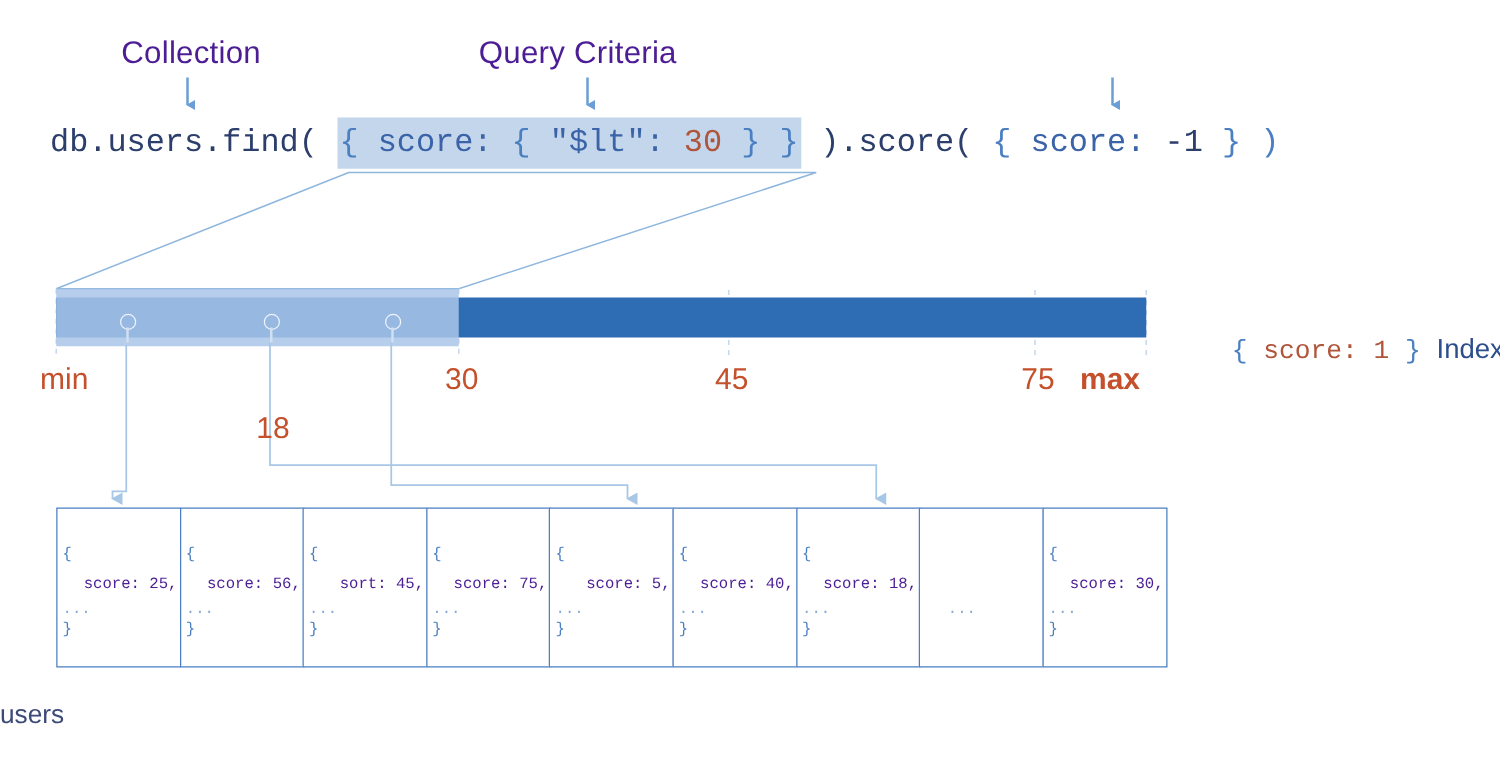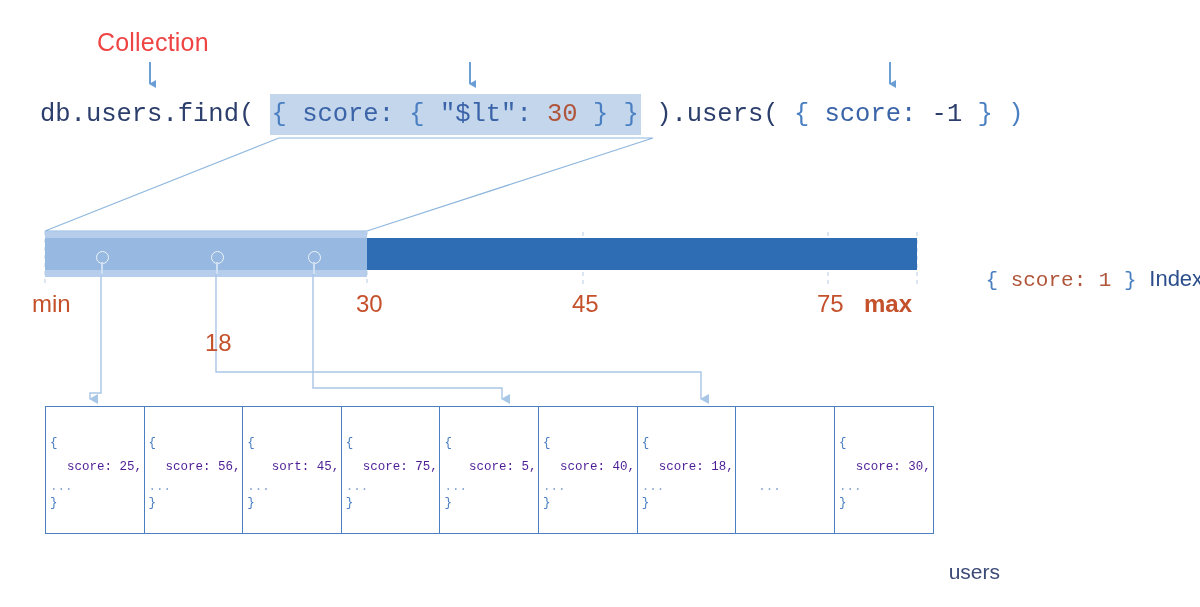--- a/index.html
+++ b/index.html
@@ -24,21 +24,21 @@
     left: 0; top: 0;
     width: 1200px;
     height: 607px;
   }
 
   
   .callout-label {
     position: absolute;
     font-family: "Liberation Sans", sans-serif;
     font-size: 25px;
-    color: #ef4444;
+    color: #4c1d95;
     white-space: nowrap;
     letter-spacing: 0.2px;
   }
   #label-collection { left: 97px;  top: 28px; }
   #label-query      { left: 383px; top: 28px; }
   #label-sort       { left: 822px; top: 28px; }
 
   
   #query-line {
     position: absolute;
@@ -177,21 +177,21 @@
     left: 22px;
     top: 72px;
     color: #8aa9d4;
   }
 
   #docs-caption {
     position: absolute;
     left: 0;
     top: 560px;
     width: 1000px;
-    text-align: right;
+    text-align: left;
     font-family: "Liberation Sans", sans-serif;
     font-size: 21px;
     color: #3c4a77;
   }
 </style>
 </head>
 <body>
 
 <div id="stage">
 
@@ -232,33 +232,34 @@
       <path d="M 313,274 L 313,415 L 502,415" stroke="none"></path>
       <path d="M 313,276 L 313,407 L 502,407" stroke="none"></path>
       <path d="M 313,276 L 313,404 L 502,404 L 502,399" stroke="none"></path>
       <path d="M 313,276 L 313,398 L 502,398" stroke="none"></path>
       <path d="M 313,274 L 313,388 L 502,388 L 502,399" marker-end="url(#arrow-down-pale)"></path>
     </g>
 
   </svg>
 
   <div class="callout-label" id="label-collection">Collection</div>
+  <div class="callout-label" id="label-query">Query Criteria</div>
 
   <div id="query-line">
     <span class="tok-plain">db.users.find( </span>
     <span id="query-highlight">
       <span class="tok-brace">{ </span>
       <span class="tok-key">score: </span>
       <span class="tok-brace">{ </span>
       <span class="tok-str">"$lt": </span>
       <span class="tok-num">30</span>
       <span class="tok-brace"> } }</span>
     </span>
     <span class="tok-plain"> )</span>
-    <span class="tok-plain">.users( </span>
+    <span class="tok-plain">.score( </span>
     <span class="tok-brace">{ </span>
     <span class="tok-key">score: </span>
     <span class="tok-plain">-1</span>
     <span class="tok-brace"> } )</span>
   </div>
 
   <div id="index-bar"></div>
   <div id="index-highlight"></div>
 
   <div class="index-marker" style="left:96px;"></div>

